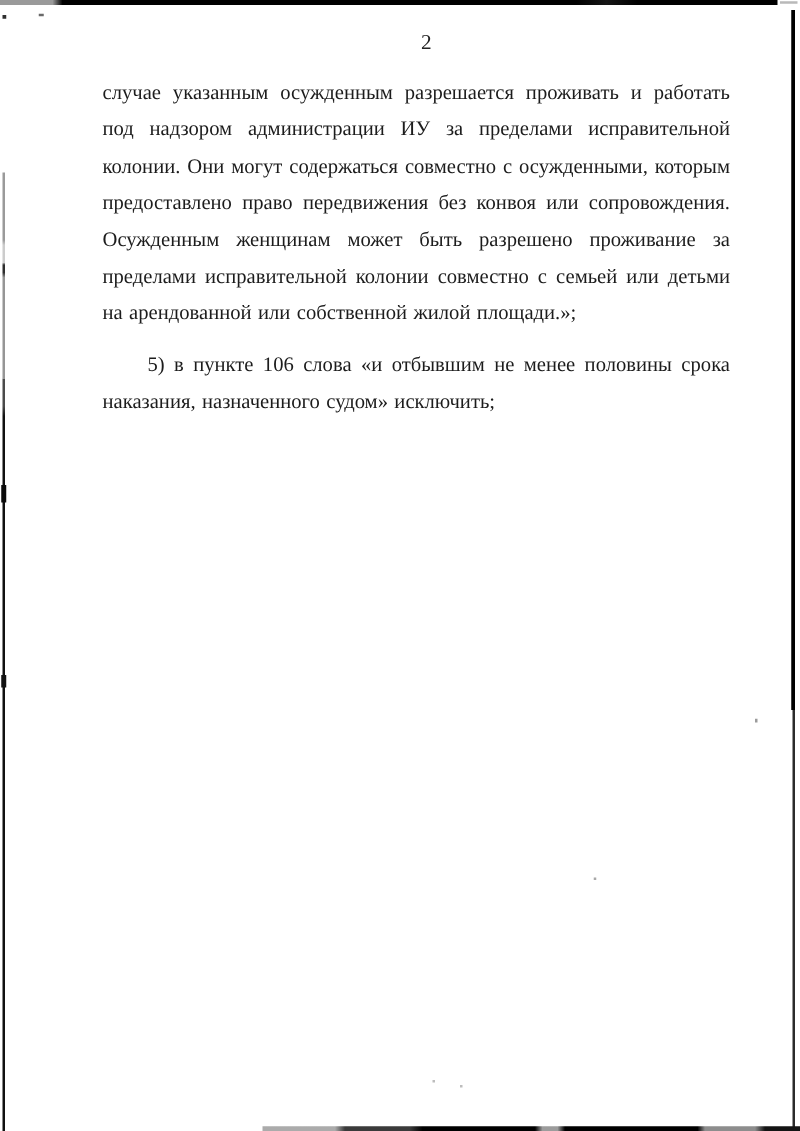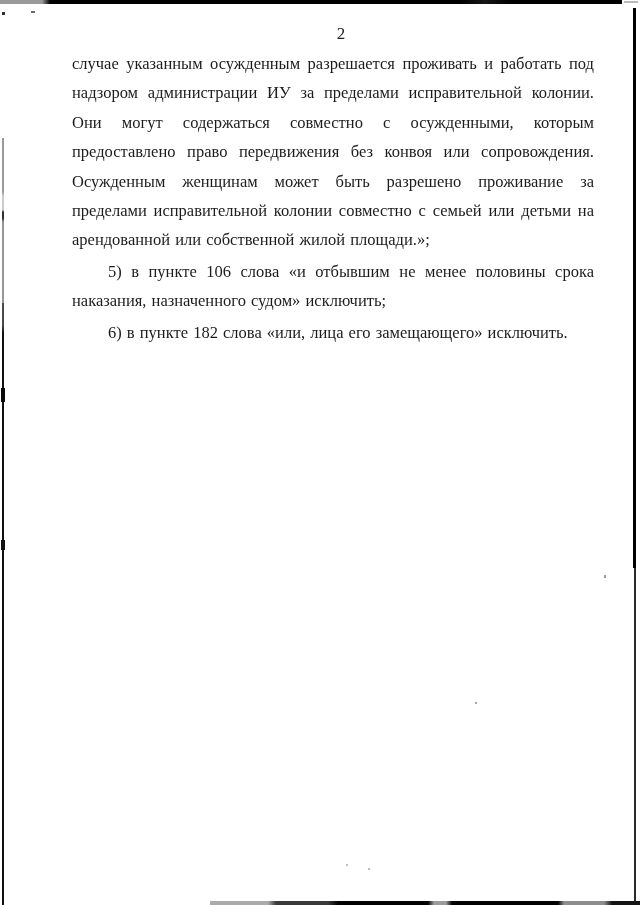--- a/index.html
+++ b/index.html
@@ -69,21 +69,21 @@
     position: absolute;
     top: 47px;
     left: 70px;
     width: 526px;
     font-size: 16.5px;
     line-height: 29.4px;
     color: #1c1c1c;
     text-align: justify;
     word-spacing: 1px;
   }
-  .text-block p { margin: 2px; }
+  .text-block p { margin: 12px; }
   .text-block p.indent { text-indent: 36px; }
 </style>
 </head>
 <body>
 
 <div class="page">
 
   <div class="artifact top-edge"></div>
   <div class="artifact top-edge-right"></div>
   <div class="artifact left-edge-gray"></div>
@@ -98,16 +98,15 @@
   <div class="speck speck-3"></div>
   <div class="speck speck-4"></div>
   <div class="speck speck-5"></div>
   <div class="speck speck-6"></div>
 
   <div class="page-number">2</div>
 
   <div class="text-block">
     <p>случае указанным осужденным разрешается проживать и работать под надзором администрации ИУ за пределами исправительной колонии. Они могут содержаться совместно с осужденными, которым предоставлено право передвижения без конвоя или сопровождения. Осужденным женщинам может быть разрешено проживание за пределами исправительной колонии совместно с семьей или детьми на арендованной или собственной жилой площади.»;</p>
     <p class="indent">5) в пункте 106 слова «и отбывшим не менее половины срока наказания, назначенного судом» исключить;</p>
-    <p class="indent">6) в пункте 182 слова «или, лица его замещающего» исключить.</p>
   </div>
 
 </div>
 
 </body></html>

